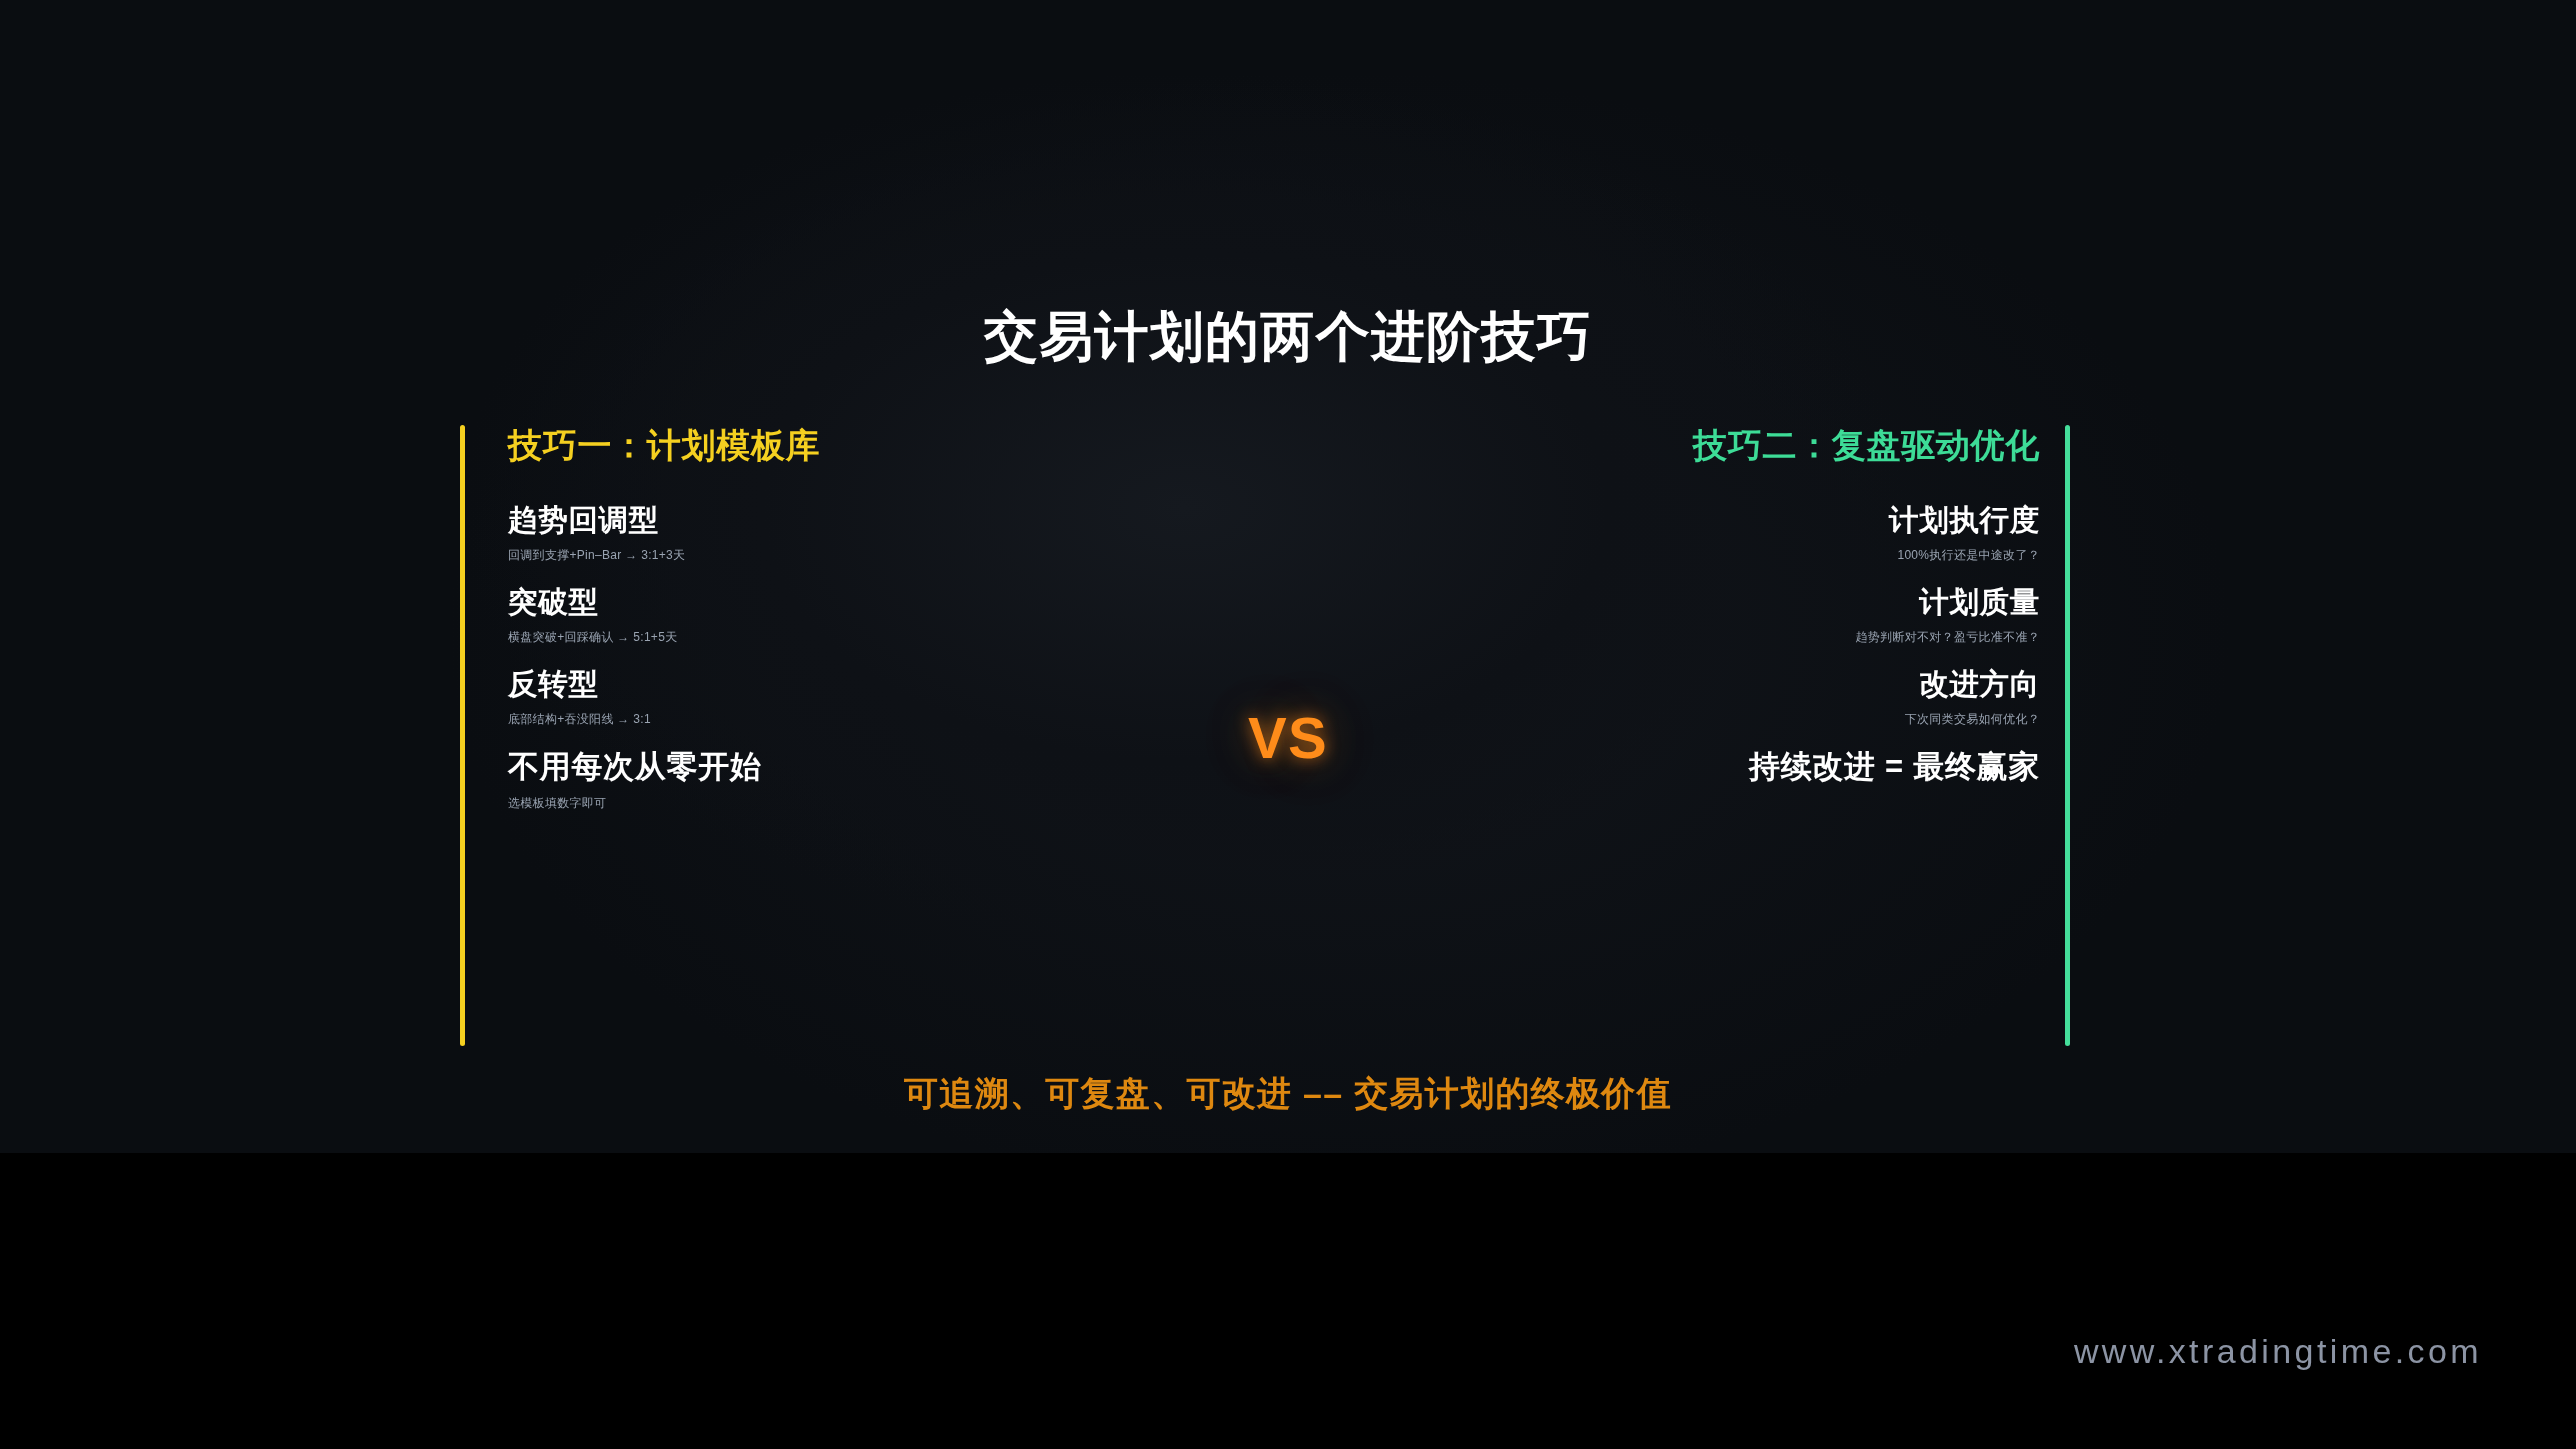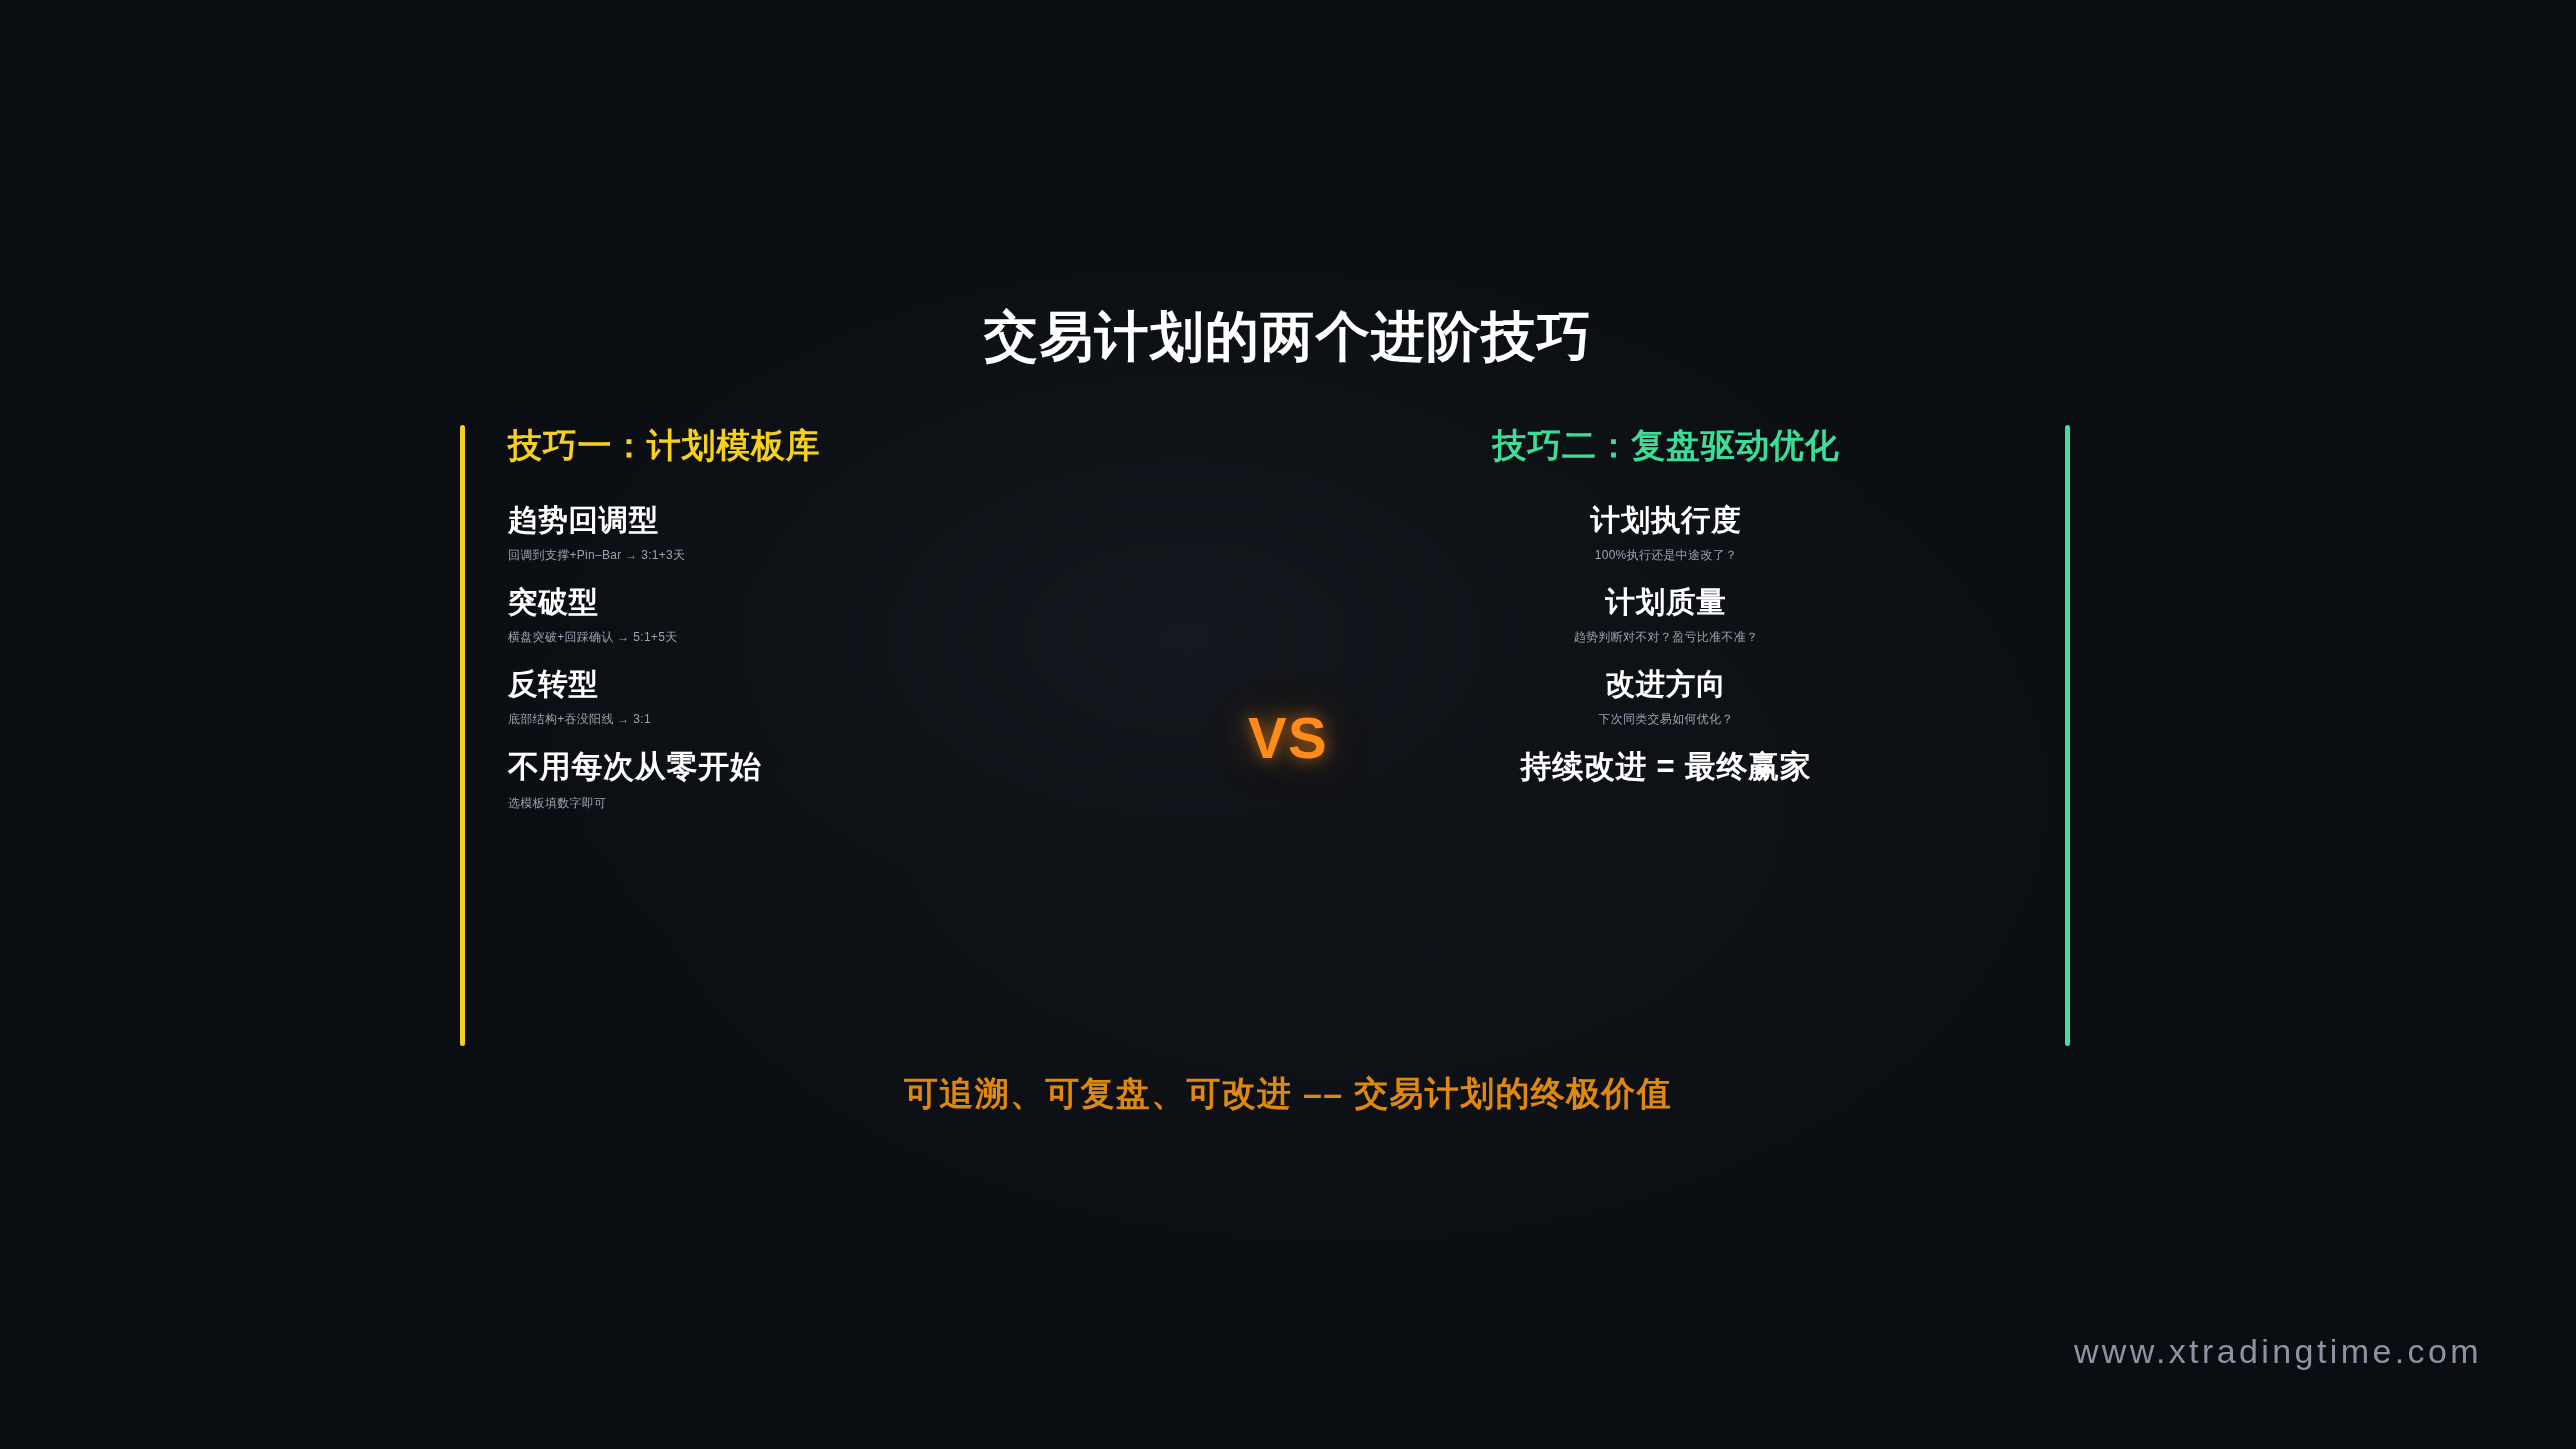--- a/index.html
+++ b/index.html
@@ -9,21 +9,21 @@
   }
   body {
     width: 2576px;
     height: 1449px;
     overflow: hidden;
   }
 
   #slide {
     position: relative;
     width: 2576px;
-    height: 1449px;
+    height: 1153px;
     background:
       radial-gradient(ellipse 1006px 604px at 46% 44%, #15191F 0%, #0E1116 42%, rgba(10,13,17,0) 72%),
       radial-gradient(ellipse 1275px 805px at 52% 55%, rgba(24,28,35,0.55) 0%, rgba(10,13,17,0) 70%),
       #0A0D11;
     font-family: "Liberation Sans", "DejaVu Sans", sans-serif;
     -webkit-font-smoothing: antialiased;
   }
 
   
   #page-title {
@@ -58,21 +58,21 @@
   }
   #accent-bar-left  { left: 0px;    background: #F5D020; }
   #accent-bar-right { left: 1605px; background: #45DE9B; }
 
   .column {
     position: absolute;
     top: 0;
     width: 725px;
   }
   #column-left  { left: 48px;  text-align: left; }
-  #column-right { left: 832px; width: 748px; text-align: center; }
+  #column-right { left: 832px; width: 748px; text-align: right; }
 
   .column-header {
     font-size: 34px;
     font-weight: bold;
     letter-spacing: 0.7px;
     line-height: 1.2;
     white-space: nowrap;
     height: 42px;
   }
   #column-header-left  { color: #F5D020; }

